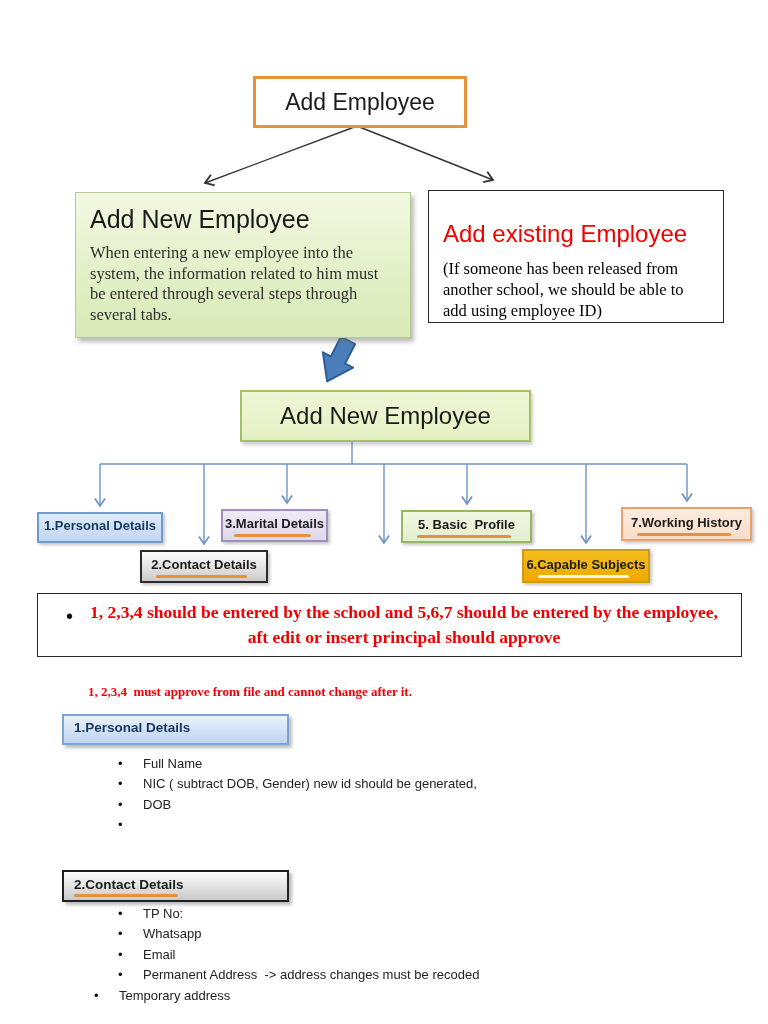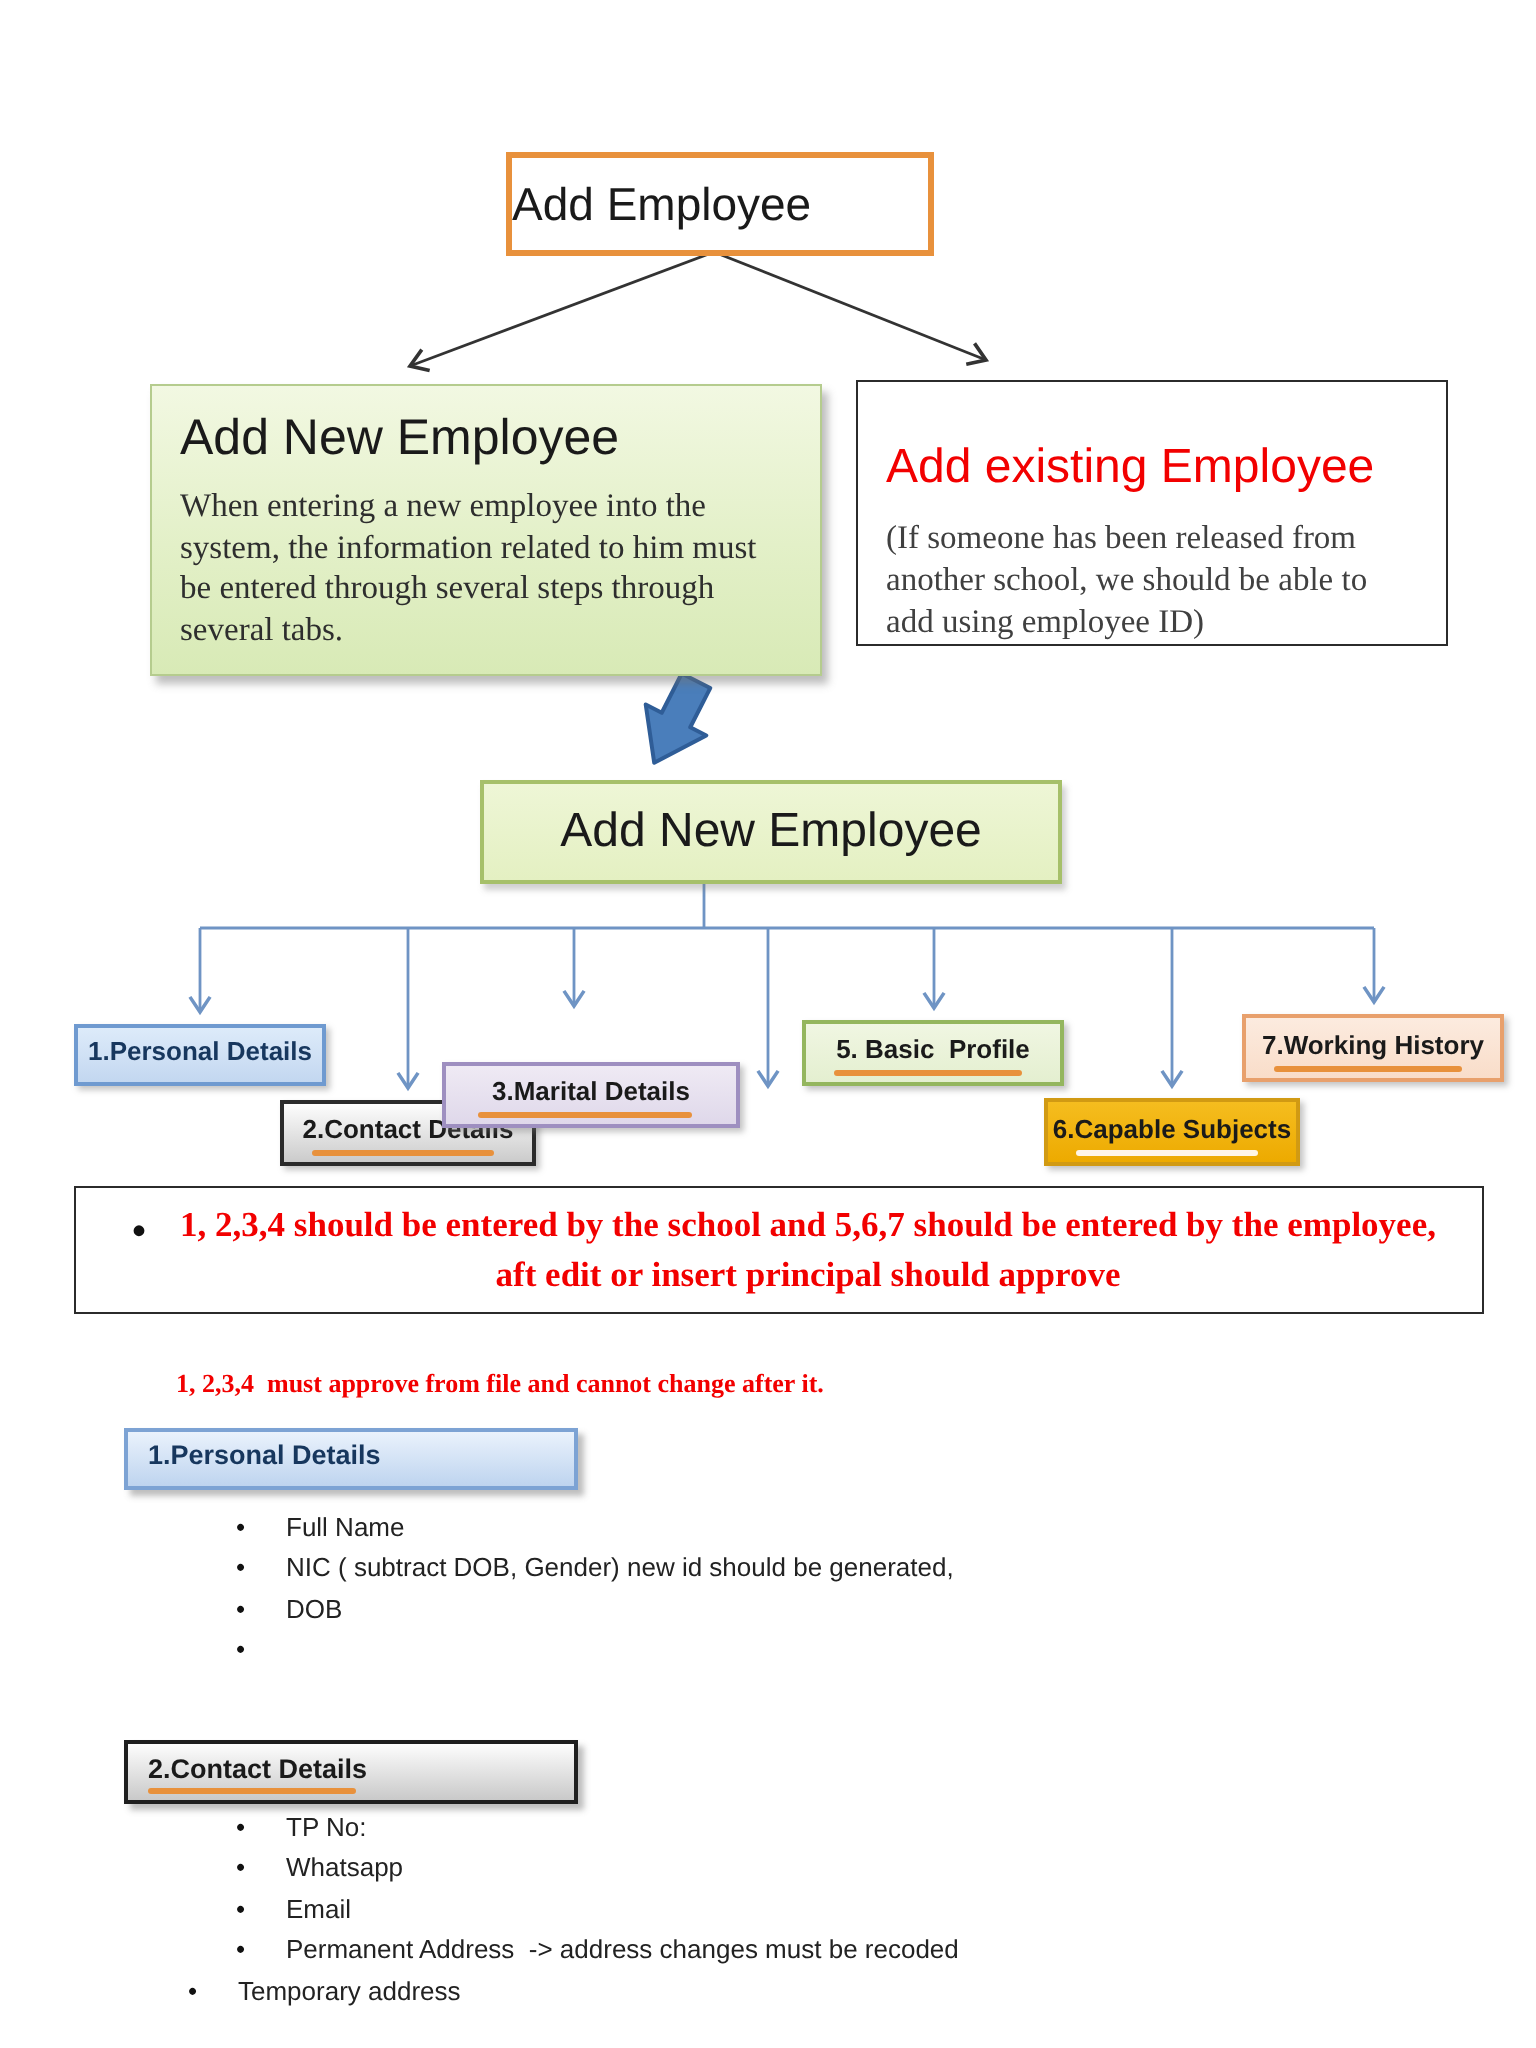--- a/index.html
+++ b/index.html
@@ -3,38 +3,38 @@
 <meta charset="utf-8">
 <style>
   html,body{margin:0;padding:0;background:#ffffff;}
   .page{position:relative;width:768px;height:1024px;background:#ffffff;overflow:hidden;
         font-family:"Liberation Sans",sans-serif;}
   .abs{position:absolute;}
   svg.overlay{position:absolute;left:0;top:0;pointer-events:none;}
 
   
   .root-box{left:253px;top:76px;width:208px;height:46px;background:#ffffff;
-    border:3px solid #e8913c;display:flex;align-items:center;justify-content:flex-start;
+    border:3px solid #e8913c;display:flex;align-items:center;justify-content:center;
     font-size:23px;color:#1a1a1a;}
 
   
   .green-box{left:75px;top:192px;width:336px;height:146px;
     background:linear-gradient(180deg,#f2f8e2 0%,#e3f0c8 55%,#d8eab6 100%);
     border:1px solid #b5cc8e;box-shadow:3px 4px 4px rgba(110,110,110,.45);
     padding:12px 14px;box-sizing:border-box;}
   .green-box .ttl{font-size:25px;color:#1a1a1a;}
   .green-box .bdy{margin-top:9px;font-family:"Liberation Serif",serif;font-size:16.5px;
     line-height:1.25;color:#2e2e2e;}
 
   
   .white-box{left:428px;top:190px;width:296px;height:133px;background:#ffffff;
     border:1px solid #2b2b2b;padding:29px 14px;box-sizing:border-box;}
   .white-box .ttl{font-size:24px;color:#f20000;}
   .white-box .bdy{margin-top:11px;font-family:"Liberation Serif",serif;font-size:16.5px;
-    line-height:1.27;color:#404040;}
+    line-height:1.27;color:#000000;}
 
   
   .mid-box{left:240px;top:390px;width:291px;height:52px;
     background:linear-gradient(180deg,#eef6d6 0%,#e4f0c2 100%);
     border:2px solid #a6c06a;box-shadow:2px 3px 3px rgba(120,120,120,.35);
     display:flex;align-items:center;justify-content:center;font-size:24px;color:#1a1a1a;
     box-sizing:border-box;}
 
   
   .tab{position:absolute;display:flex;align-items:center;justify-content:center;
@@ -44,21 +44,21 @@
     background:#e8913c;}
   .tab .ul.white{background:#fff6e6;}
   .tab .reg{font-weight:normal;white-space:pre;}
   .tab .b{white-space:pre;}
   .t1{left:37px;top:512px;width:126px;height:31px;
       background:linear-gradient(180deg,#ddebfa 0%,#c3d7f0 100%);
       border:2px solid #6f9ad0;color:#17375e;}
   .t2{left:140px;top:550px;width:128px;height:33px;
       background:linear-gradient(180deg,#fdfdfd 0%,#cbcbcb 100%);
       border:2px solid #2b2b2b;}
-  .t3{left:221px;top:531px;width:149px;height:33px;
+  .t3{left:221px;top:509px;width:107px;height:33px;
       background:linear-gradient(180deg,#efeaf4 0%,#dfd8ea 100%);
       border:2px solid #9e8fc0;}
   .t4{left:301px;top:549px;width:166px;height:34px;
       background:linear-gradient(180deg,#e2f2f8 0%,#cfe9f3 100%);
       border:2px solid #74b9d8;}
   .t5{left:401px;top:510px;width:131px;height:33px;
       background:linear-gradient(180deg,#f0f6e2 0%,#e4efd0 100%);
       border:2px solid #94b65e;text-align:right;}
   .t6{left:522px;top:549px;width:128px;height:34px;
       background:linear-gradient(180deg,#f5bd1f 0%,#edaa00 100%);

